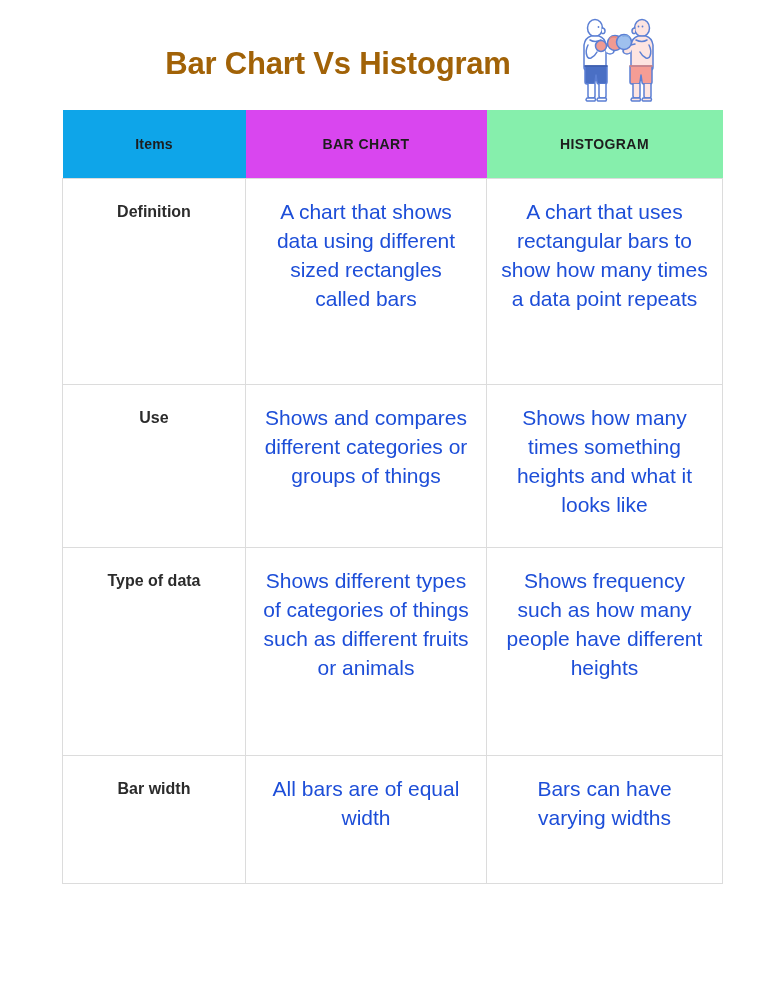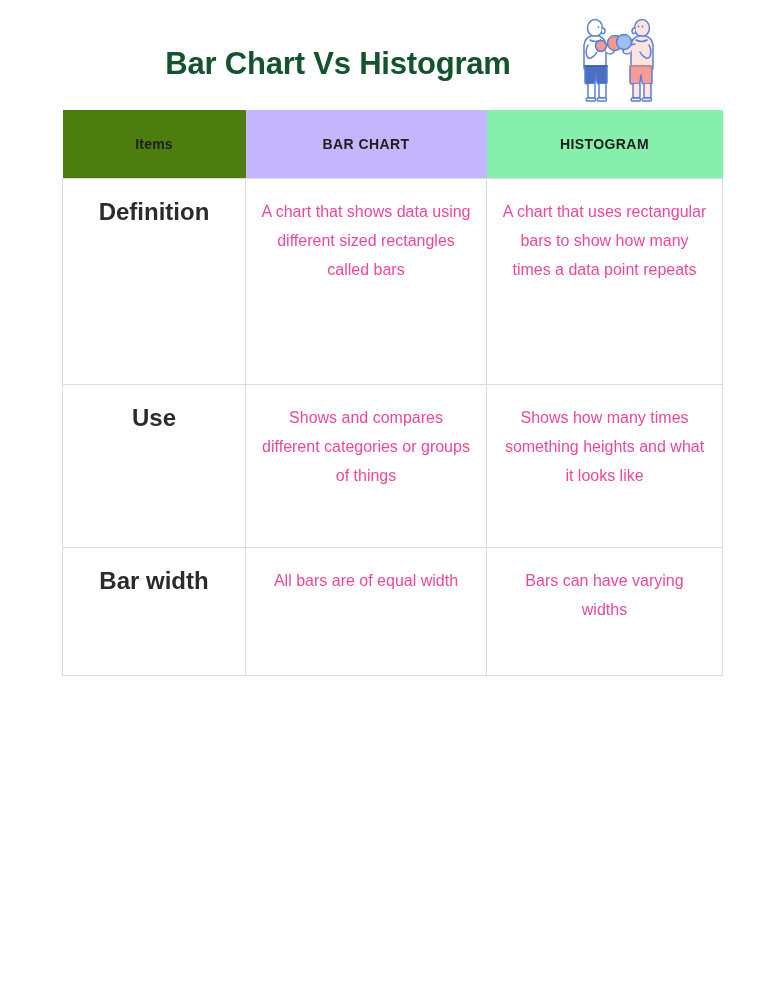--- a/index.html
+++ b/index.html
@@ -24,21 +24,21 @@
     width: 768px;
   }
   .page-title {
     position: absolute;
     left: 0;
     top: 44px;
     width: 676px;
     text-align: center;
     font-size: 31px;
     font-weight: bold;
-    color: #14532d;
+    color: #a16207;
     letter-spacing: -0.2px;
     line-height: 40px;
     white-space: nowrap;
   }
 
   
   .illustration {
     position: absolute;
     left: 576px;
     top: 14px;
@@ -78,42 +78,42 @@
   table.compare thead th {
     height: 68px;
     border: none;
     vertical-align: middle;
     text-align: center;
     font-size: 14px;
     font-weight: bold;
     color: #1d1d1d;
     letter-spacing: 0.4px;
   }
-  th.head-items { background: #4d7c0f; }
-  th.head-bar   { background: #c4b5fd; }
+  th.head-items { background: #0ea5e9; }
+  th.head-bar   { background: #d946ef; }
   th.head-hist  { background: #86efac; }
   th.head-items .head-label { letter-spacing: 0.2px; }
 
   
   table.compare tbody td {
     padding: 18px 14px 10px 14px;
     text-align: center;
   }
   td.cell-item {
-    font-size: 24px;
+    font-size: 16px;
     font-weight: bold;
     color: #2b2b2b;
     line-height: 30px;
     padding-left: 8px;
     padding-right: 8px;
   }
   td.cell-text {
-    font-size: 16px;
+    font-size: 21px;
     font-weight: normal;
-    color: #ec4899;
+    color: #1d4ed8;
     line-height: 29px;
   }
 
   
   tr.row-definition  td { height: 177px; }
   tr.row-use         td { height: 134px; }
   tr.row-typeofdata  td { height: 179px; }
   tr.row-space       td { height: 105px; }
   tr.row-barwidth    td { height: 99px; }
 </style>
@@ -217,20 +217,25 @@
         <td class="cell-text">A chart that shows data using different sized rectangles called bars</td>
         <td class="cell-text">A chart that uses rectangular bars to show how many times a data point repeats</td>
       </tr>
 
       <tr class="row-use">
         <td class="cell-item">Use</td>
         <td class="cell-text">Shows and compares different categories or groups of things</td>
         <td class="cell-text">Shows how many times something heights and what it looks like</td>
       </tr>
 
+      <tr class="row-typeofdata">
+        <td class="cell-item">Type of data</td>
+        <td class="cell-text">Shows different types of categories of things such as different fruits or animals</td>
+        <td class="cell-text">Shows frequency such as how many people have different heights</td>
+      </tr>
 
 
       <tr class="row-barwidth">
         <td class="cell-item">Bar width</td>
         <td class="cell-text">All bars are of equal width</td>
         <td class="cell-text">Bars can have varying widths</td>
       </tr>
 
     </tbody>
   </table>

